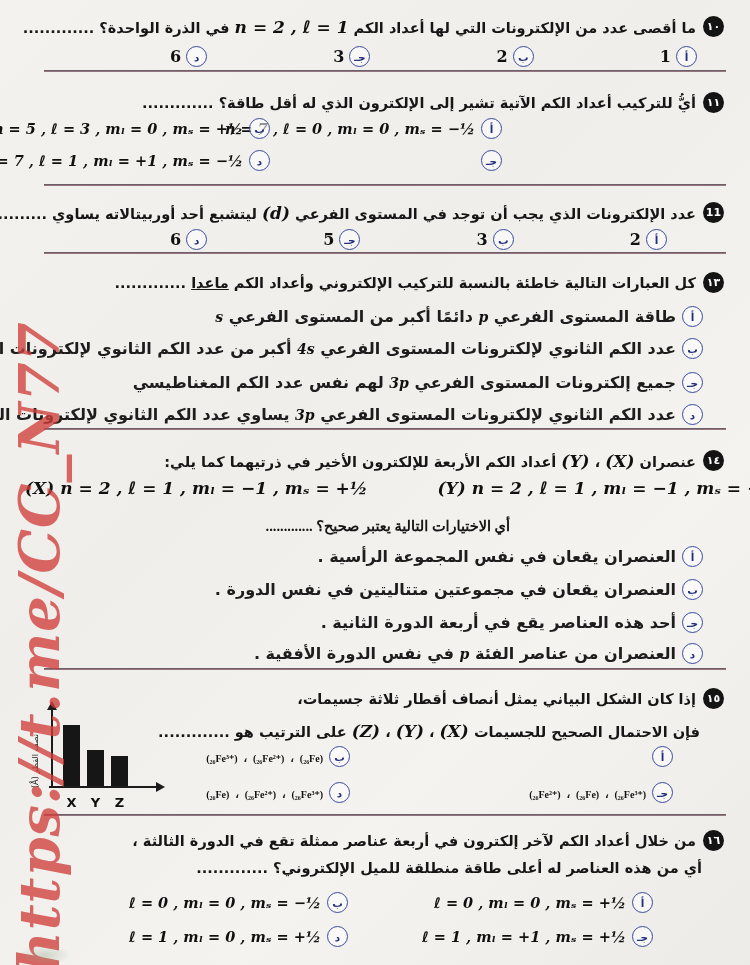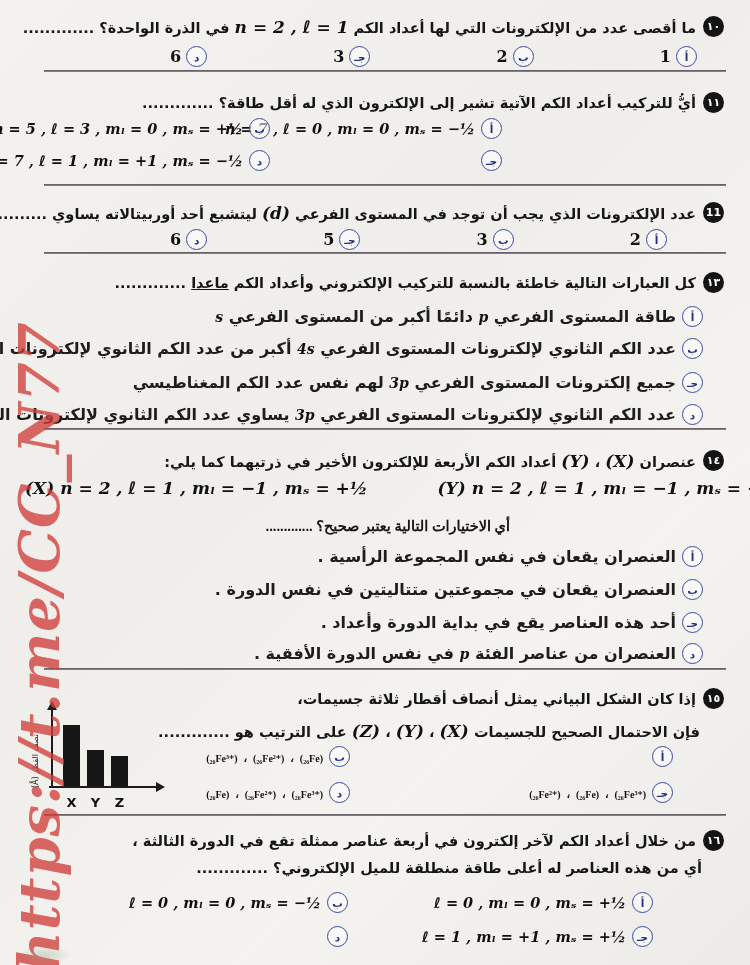--- a/index.html
+++ b/index.html
@@ -174,21 +174,21 @@
     <div class="topt" style="top:96px;right:47px;">
       <span class="oc">أ</span>
       <span><span class="ar">العنصران يقعان في نفس المجموعة الرأسية .</span></span>
     </div>
     <div class="topt" style="top:129px;right:47px;">
       <span class="oc">ب</span>
       <span><span class="ar">العنصران يقعان في مجموعتين متتاليتين في نفس الدورة .</span></span>
     </div>
     <div class="topt" style="top:162px;right:47px;">
       <span class="oc">جـ</span>
-      <span><span class="ar">أحد هذه العناصر يقع في بداية الدورة وأعداد .</span></span>
+      <span><span class="ar">أحد هذه العناصر يقع في أربعة الدورة الثانية .</span></span>
     </div>
     <div class="topt" style="top:193px;right:47px;">
       <span class="oc">د</span>
       <span><span class="ar">العنصران من عناصر الفئة </span><span class="mth" dir="ltr">p</span><span class="ar"> في نفس الدورة الأفقية .</span></span>
     </div>
   </section>
   <div class="sep" style="top:668px;"></div>
 
   <section class="q" style="top:688px;">
     <div class="hrow" style="top:0;">
@@ -246,18 +246,19 @@
     <div class="mopt" style="top:62px;right:402px;">
       <span class="oc">ب</span>
       <span class="mth" dir="ltr">ℓ = 0 , mₗ = 0 , mₛ = −½</span>
     </div>
     <div class="mopt" style="top:96px;right:97px;">
       <span class="oc">جـ</span>
       <span class="mth" dir="ltr">ℓ = 1 , mₗ = +1 , mₛ = +½</span>
     </div>
     <div class="mopt" style="top:96px;right:402px;">
       <span class="oc">د</span>
+      <span class="mth" dir="ltr">ℓ = 1 , mₗ = 0 , mₛ = +½</span>
     </div>
   </section>
 
   <div class="watermark">https://t.me/CC_N77</div>
   <div class="smudge"></div>
 </div>
 
 </body></html>

